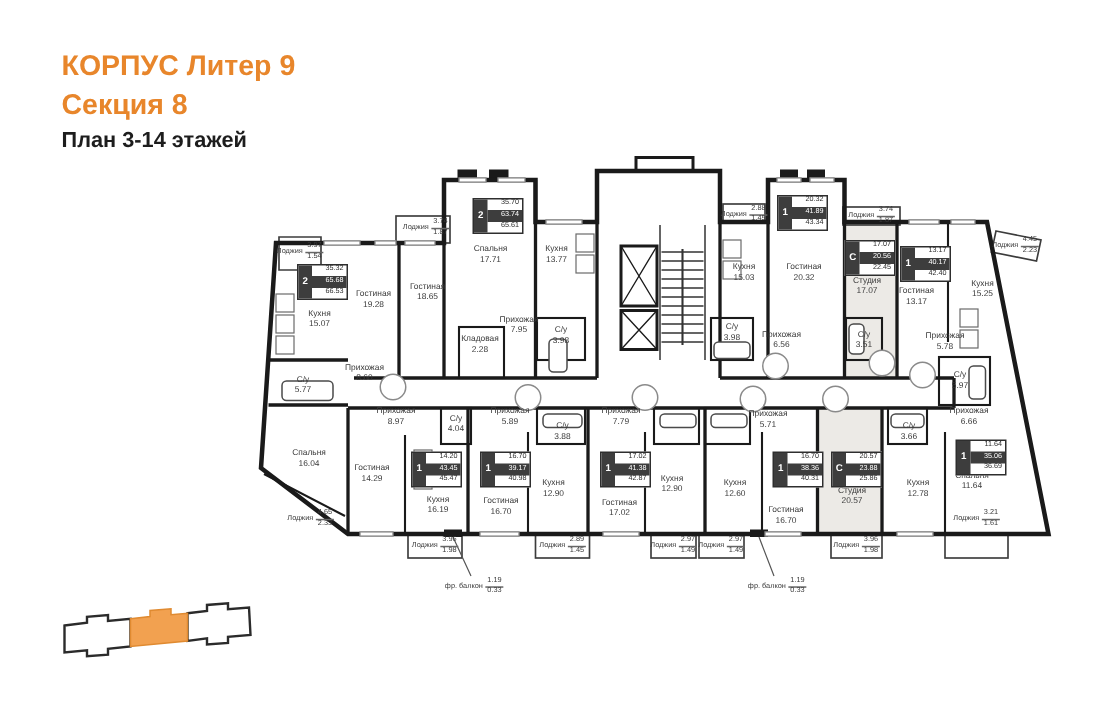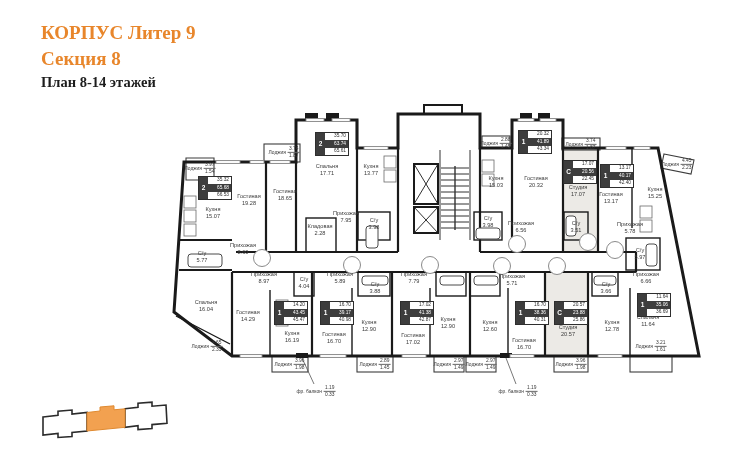--- a/index.html
+++ b/index.html
@@ -1,18 +1,18 @@
 <!DOCTYPE html>
 <html><head>
 <meta charset="utf-8">
 <style>
   html,body{margin:0;padding:0;}
   body{width:740px;height:472px;position:relative;background:#ffffff;
        font-family:"Liberation Sans", sans-serif;overflow:hidden;}
-  .hdr{position:absolute;left:41px;top:20px;font-family:Liberation Serif, serif;}
+  .hdr{position:absolute;left:41px;top:32px;}
   .hdr .t1,.hdr .t2{font-size:19px;font-weight:bold;color:#E8862B;line-height:1.35;}
   .hdr .t3{font-size:14.5px;font-weight:bold;color:#1d1d1d;margin-top:3px;}
   .plan{position:absolute;inset:0;}
   .plan svg{position:absolute;left:0;top:0;}
   
   .rl{position:absolute;transform:translate(-50%,-50%);text-align:center;
       font-size:5.6px;line-height:1.18;color:#3a3a3a;white-space:nowrap;}
   
   .ll{position:absolute;transform:translate(-50%,-50%);display:flex;align-items:center;
       gap:2px;font-size:4.9px;color:#3a3a3a;white-space:nowrap;}
@@ -27,21 +27,21 @@
   .svals{display:flex;flex-direction:column;}
   .v{padding:1.4px 2px 1.2px;text-align:right;min-width:19px;}
   .v.mid{background:#3d3d3d;color:#fff;}
 </style>
 </head>
 <body>
 
 <div class="hdr">
   <div class="t1">КОРПУС Литер 9</div>
   <div class="t2">Секция 8</div>
-  <div class="t3">План 8-14 этажей</div>
+  <div class="t3">План 3-14 этажей</div>
 </div>
 
 <div class="plan">
 <svg width="740" height="472" viewBox="0 0 740 472">
 
   <g fill="#ECEAE6">
     <rect x="563" y="148" width="35" height="104"></rect>
     <rect x="545" y="272" width="43" height="84"></rect>
   </g>
 

